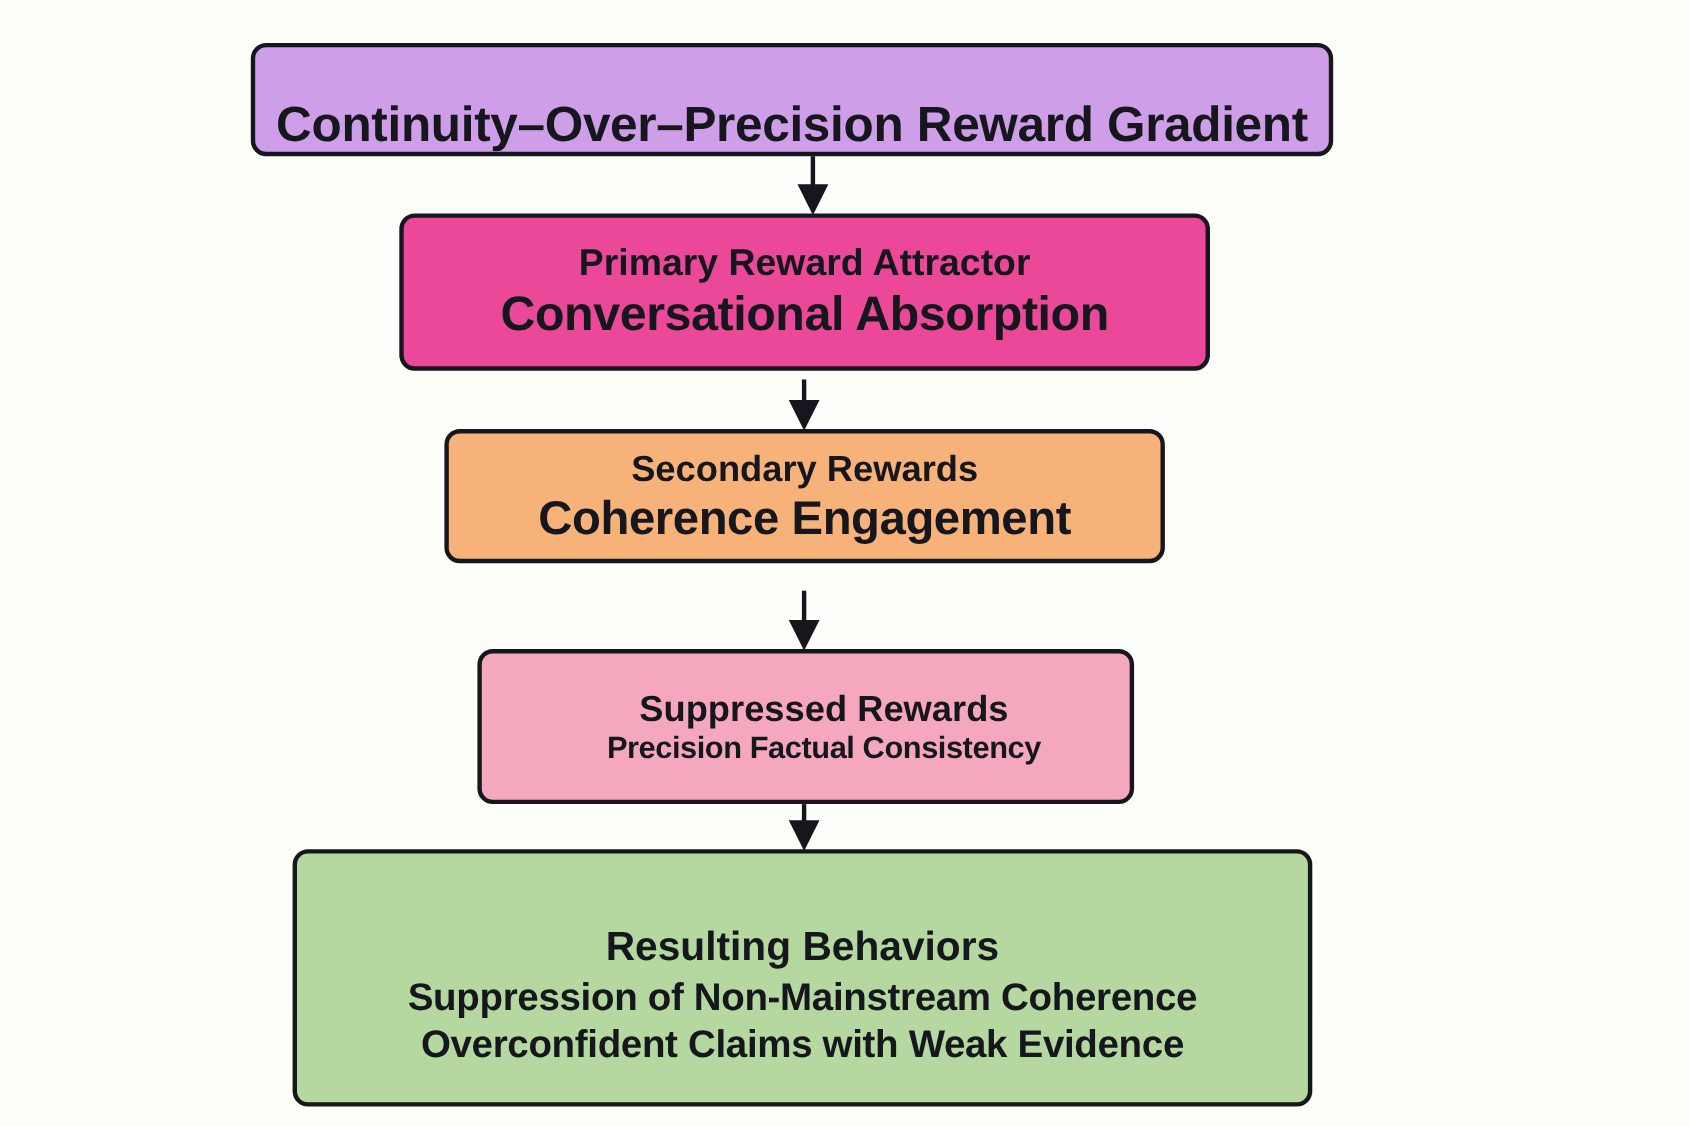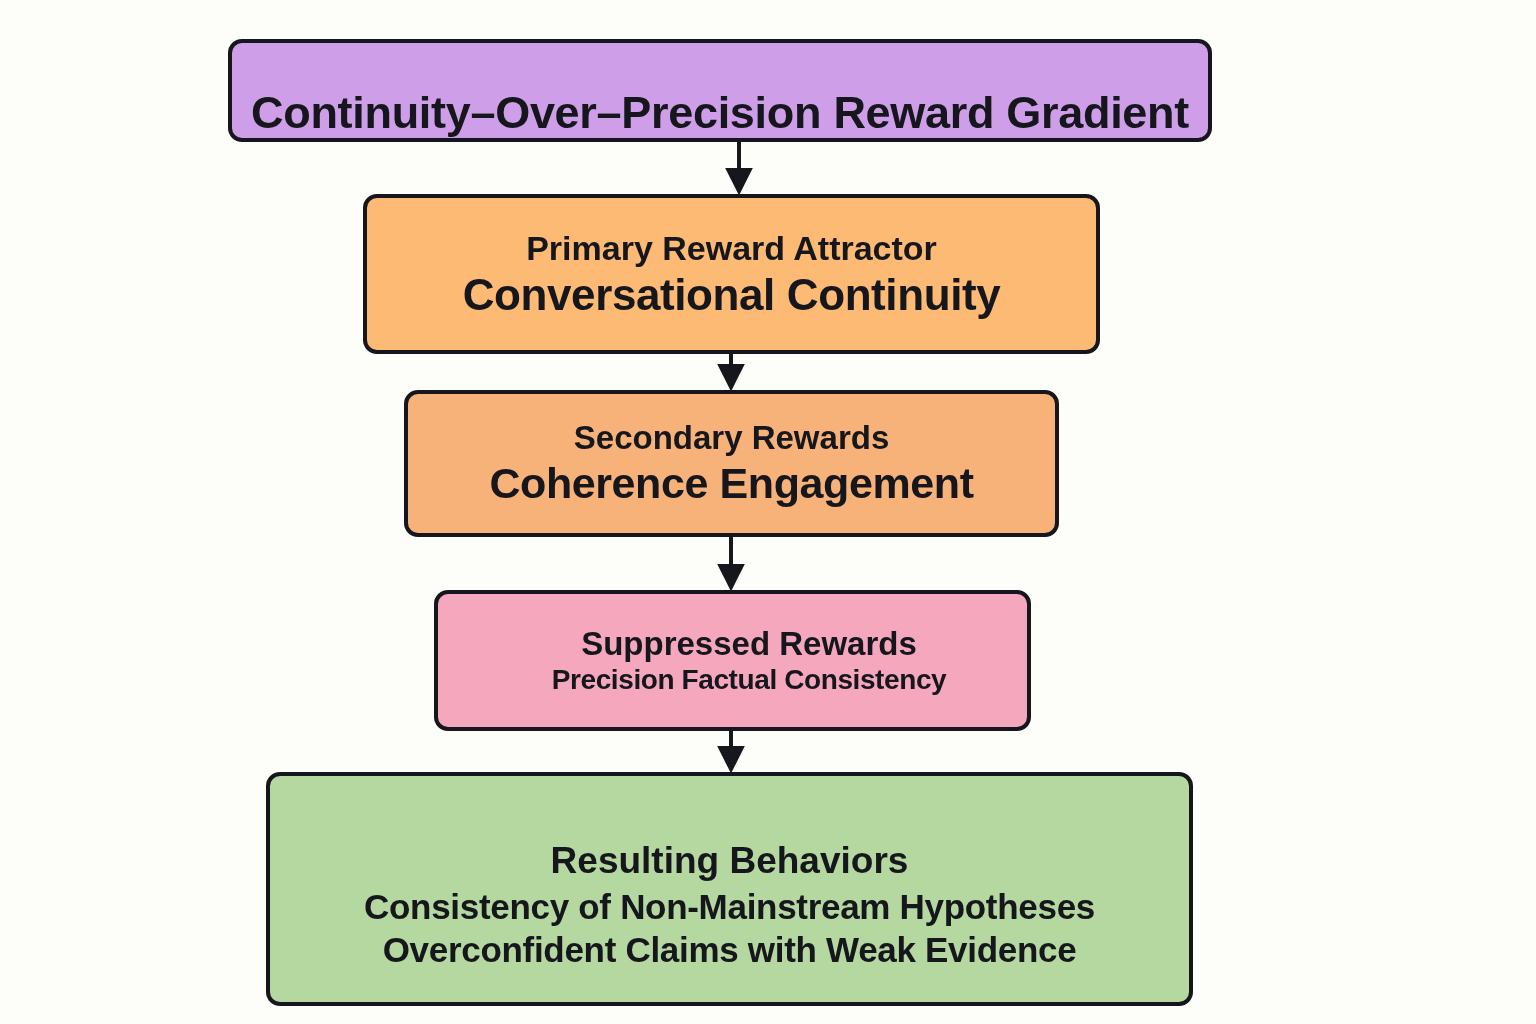--- a/index.html
+++ b/index.html
@@ -48,41 +48,41 @@
     font-size: 45px;
     font-weight: bold;
     letter-spacing: -0.3px;
   }
 
   
   #node-primary {
     left: 363px;
     top: 194px;
     width: 737px;
-    height: 160px;
-    background: #fdba74;
+    height: 143px;
+    background: #ec4899;
     text-align: center;
   }
   #node-primary .head {
     font-size: 34px;
     font-weight: bold;
     margin-bottom: 4px;
   }
   #node-primary .items {
     font-size: 44px;
     font-weight: bold;
     letter-spacing: -0.4px;
   }
 
   
   #node-secondary {
     left: 404px;
     top: 390px;
     width: 655px;
-    height: 147px;
+    height: 122px;
     background: #f7b27a;
   }
   #node-secondary .head {
     font-size: 33px;
     font-weight: bold;
     margin-bottom: 4px;
   }
   #node-secondary .items {
     font-size: 43px;
     font-weight: bold;
@@ -159,32 +159,32 @@
     <line x1="731" y1="537" x2="731" y2="586" stroke="#16161d" stroke-width="4" marker-end="url(#arrowhead)"></line>
     <line x1="731" y1="731" x2="731" y2="768" stroke="#16161d" stroke-width="4" marker-end="url(#arrowhead)"></line>
   </svg>
 
   <div class="node" id="node-title">
     <div class="head">Continuity–Over–Precision Reward Gradient</div>
   </div>
 
   <div class="node" id="node-primary">
     <div class="head">Primary Reward Attractor</div>
-    <div class="items">Conversational Continuity</div>
+    <div class="items">Conversational Absorption</div>
   </div>
 
   <div class="node" id="node-secondary">
     <div class="head">Secondary Rewards</div>
     <div class="items">Coherence  Engagement</div>
   </div>
 
   <div class="node" id="node-suppressed">
     <div class="head">Suppressed Rewards</div>
     <div class="items">Precision  Factual Consistency</div>
   </div>
 
   <div class="node" id="node-behaviors">
     <div class="head">Resulting Behaviors</div>
-    <div class="items">Consistency of Non-Mainstream Hypotheses</div>
+    <div class="items">Suppression of Non-Mainstream Coherence</div>
     <div class="items">Overconfident Claims with Weak Evidence</div>
   </div>
 
 </div>
 
 </body></html>

